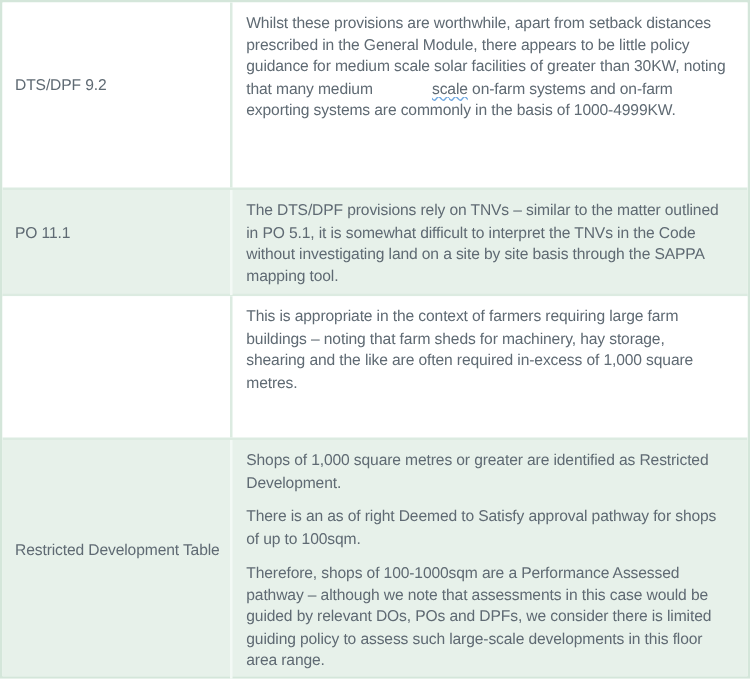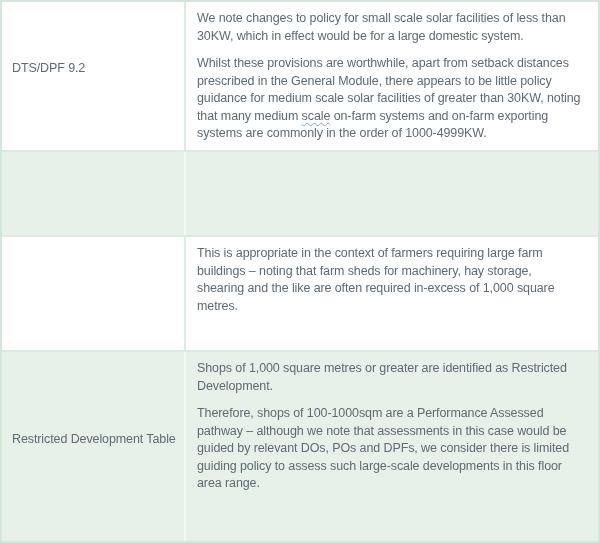--- a/index.html
+++ b/index.html
@@ -62,50 +62,55 @@
     margin: 0 0 10px 0;
   }
   .content-cell p:last-child { margin-bottom: 0; }
 
   .squiggle {
     text-decoration: underline;
     text-decoration-style: wavy;
     text-decoration-color: #6fa8e0;
     text-decoration-thickness: 1px;
     text-underline-offset: 2px;
+    margin-left: 44px;
   }
 </style>
 </head>
 <body>
 
 <div class="page">
   <div class="review-table">
       <div class="row">
         <div class="cell ref-cell">
           <div>DTS/DPF 9.2</div>
         </div>
         <div class="cell content-cell">
-          <p><span>We note changes to policy for small scale solar facilities of less than 30KW, which in effect would be for a large domestic system.</span></p>
-          <p><span>Whilst these provisions are worthwhile, apart from setback distances prescribed in the General Module, there appears to be little policy guidance for medium scale solar facilities of greater than 30KW, noting that many medium </span><span class="squiggle">scale</span><span> on-farm systems and on-farm exporting systems are commonly in the order of 1000-4999KW.</span></p>
+          <p><span>Whilst these provisions are worthwhile, apart from setback distances prescribed in the General Module, there appears to be little policy guidance for medium scale solar facilities of greater than 30KW, noting that many medium </span><span class="squiggle">scale</span><span> on-farm systems and on-farm exporting systems are commonly in the basis of 1000-4999KW.</span></p>
         </div>
       </div>
       <div class="row">
         <div class="cell ref-cell">
+          <div>PO 11.1</div>
+        </div>
+        <div class="cell content-cell">
+          <p><span>The DTS/DPF provisions rely on TNVs – similar to the matter outlined in PO 5.1, it is somewhat difficult to interpret the TNVs in the Code without investigating land on a site by site basis through the SAPPA mapping tool.</span></p>
         </div>
       </div>
       <div class="row">
         <div class="cell ref-cell">
         </div>
         <div class="cell content-cell">
           <p><span>This is appropriate in the context of farmers requiring large farm buildings – noting that farm sheds for machinery, hay storage, shearing and the like are often required in-excess of 1,000 square metres.</span></p>
         </div>
       </div>
       <div class="row">
         <div class="cell ref-cell">
           <div>Restricted Development Table</div>
         </div>
         <div class="cell content-cell">
           <p><span>Shops of 1,000 square metres or greater are identified as Restricted Development.</span></p>
+          <p><span>There is an as of right Deemed to Satisfy approval pathway for shops of up to 100sqm.</span></p>
           <p><span>Therefore, shops of 100-1000sqm are a Performance Assessed pathway – although we note that assessments in this case would be guided by relevant DOs, POs and DPFs, we consider there is limited guiding policy to assess such large-scale developments in this floor area range.</span></p>
         </div>
       </div>
     </div>
 </div>
 
 </body></html>

